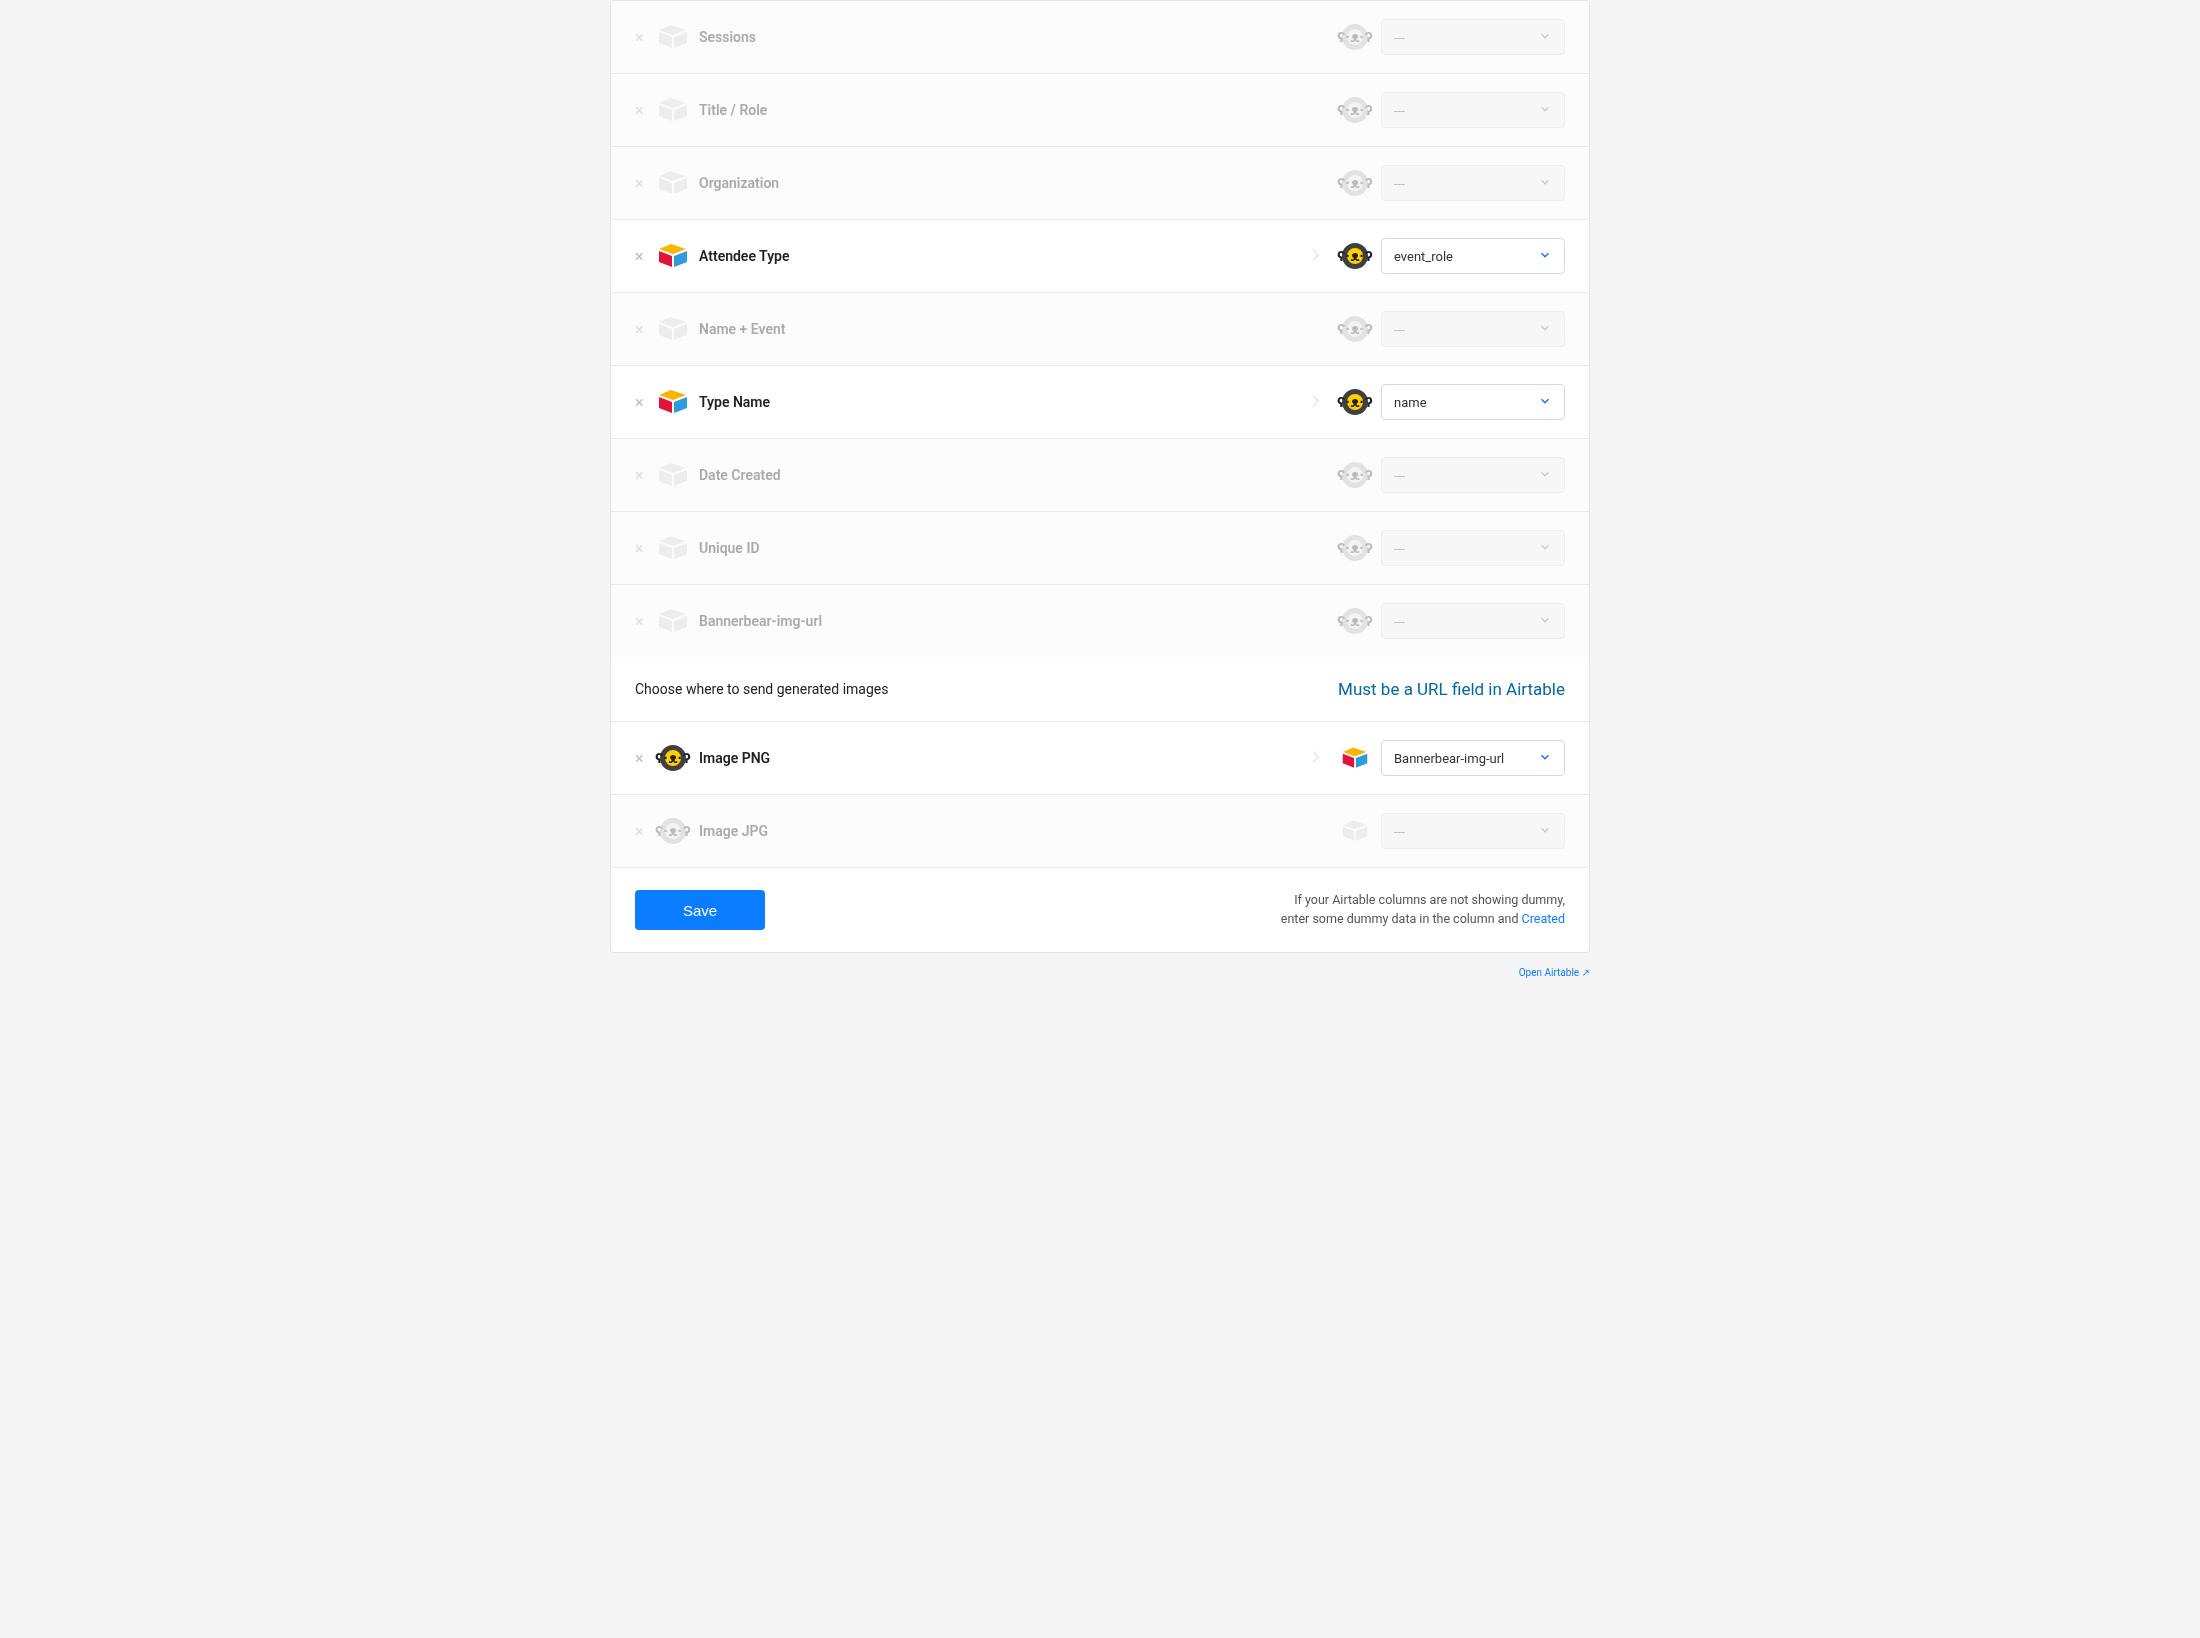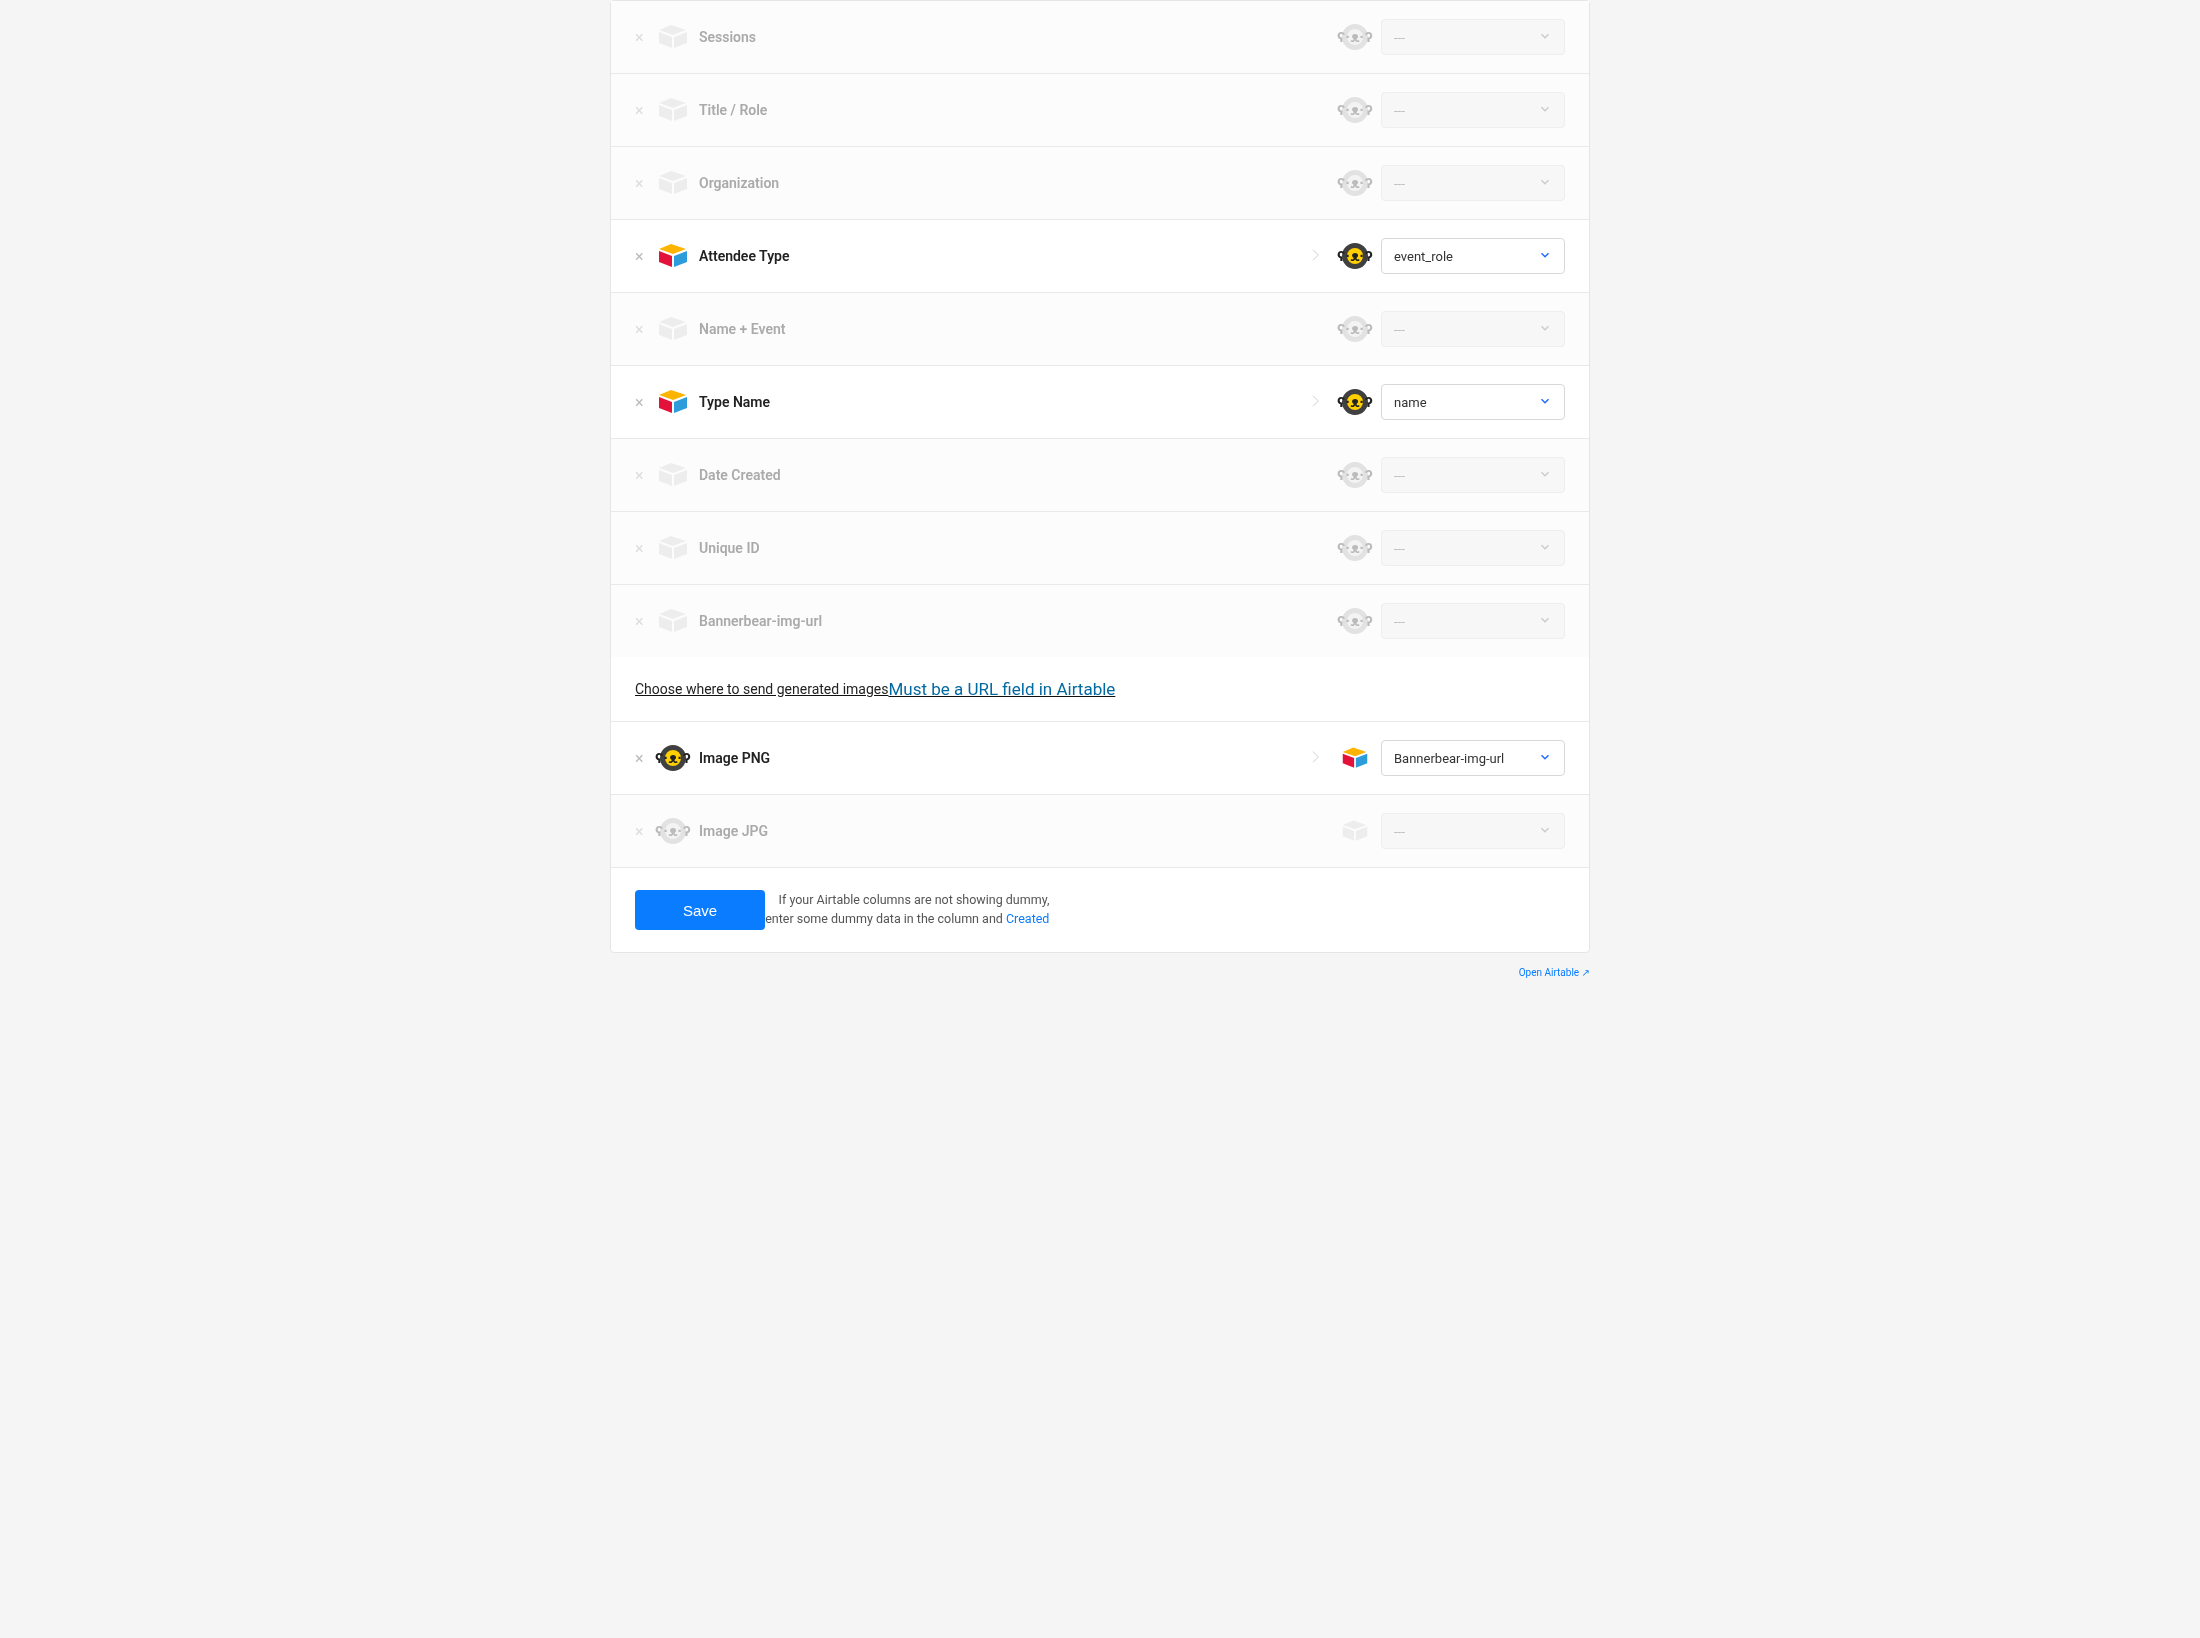--- a/index.html
+++ b/index.html
@@ -89,38 +89,39 @@
     background: #f7f7f7;
     color: #bbb;
     cursor: default;
   }
   .select .chev { color: #246bff; }
   .select.disabled .chev { color: #ccc; }
 
   .section-header {
     display: flex;
     align-items: center;
+    justify-content: space-between;
     padding: 22px 24px;
     border-bottom: 1px solid #e9e9e9;
     background: #fff;
-    text-decoration: underline;
   }
   .section-header .title {
     font-size: 14px;
     font-weight: 400;
     color: #222;
   }
   .section-header .hint {
     font-size: 17px;
     color: #0369a1;
   }
 
   .footer-row {
     display: flex;
     align-items: center;
+    justify-content: space-between;
     padding: 22px 24px;
     border-top: 1px solid #e9e9e9;
   }
   .btn-save {
     background: #0a7cff;
     color: #fff;
     border: none;
     border-radius: 4px;
     padding: 0 48px;
     height: 40px;

